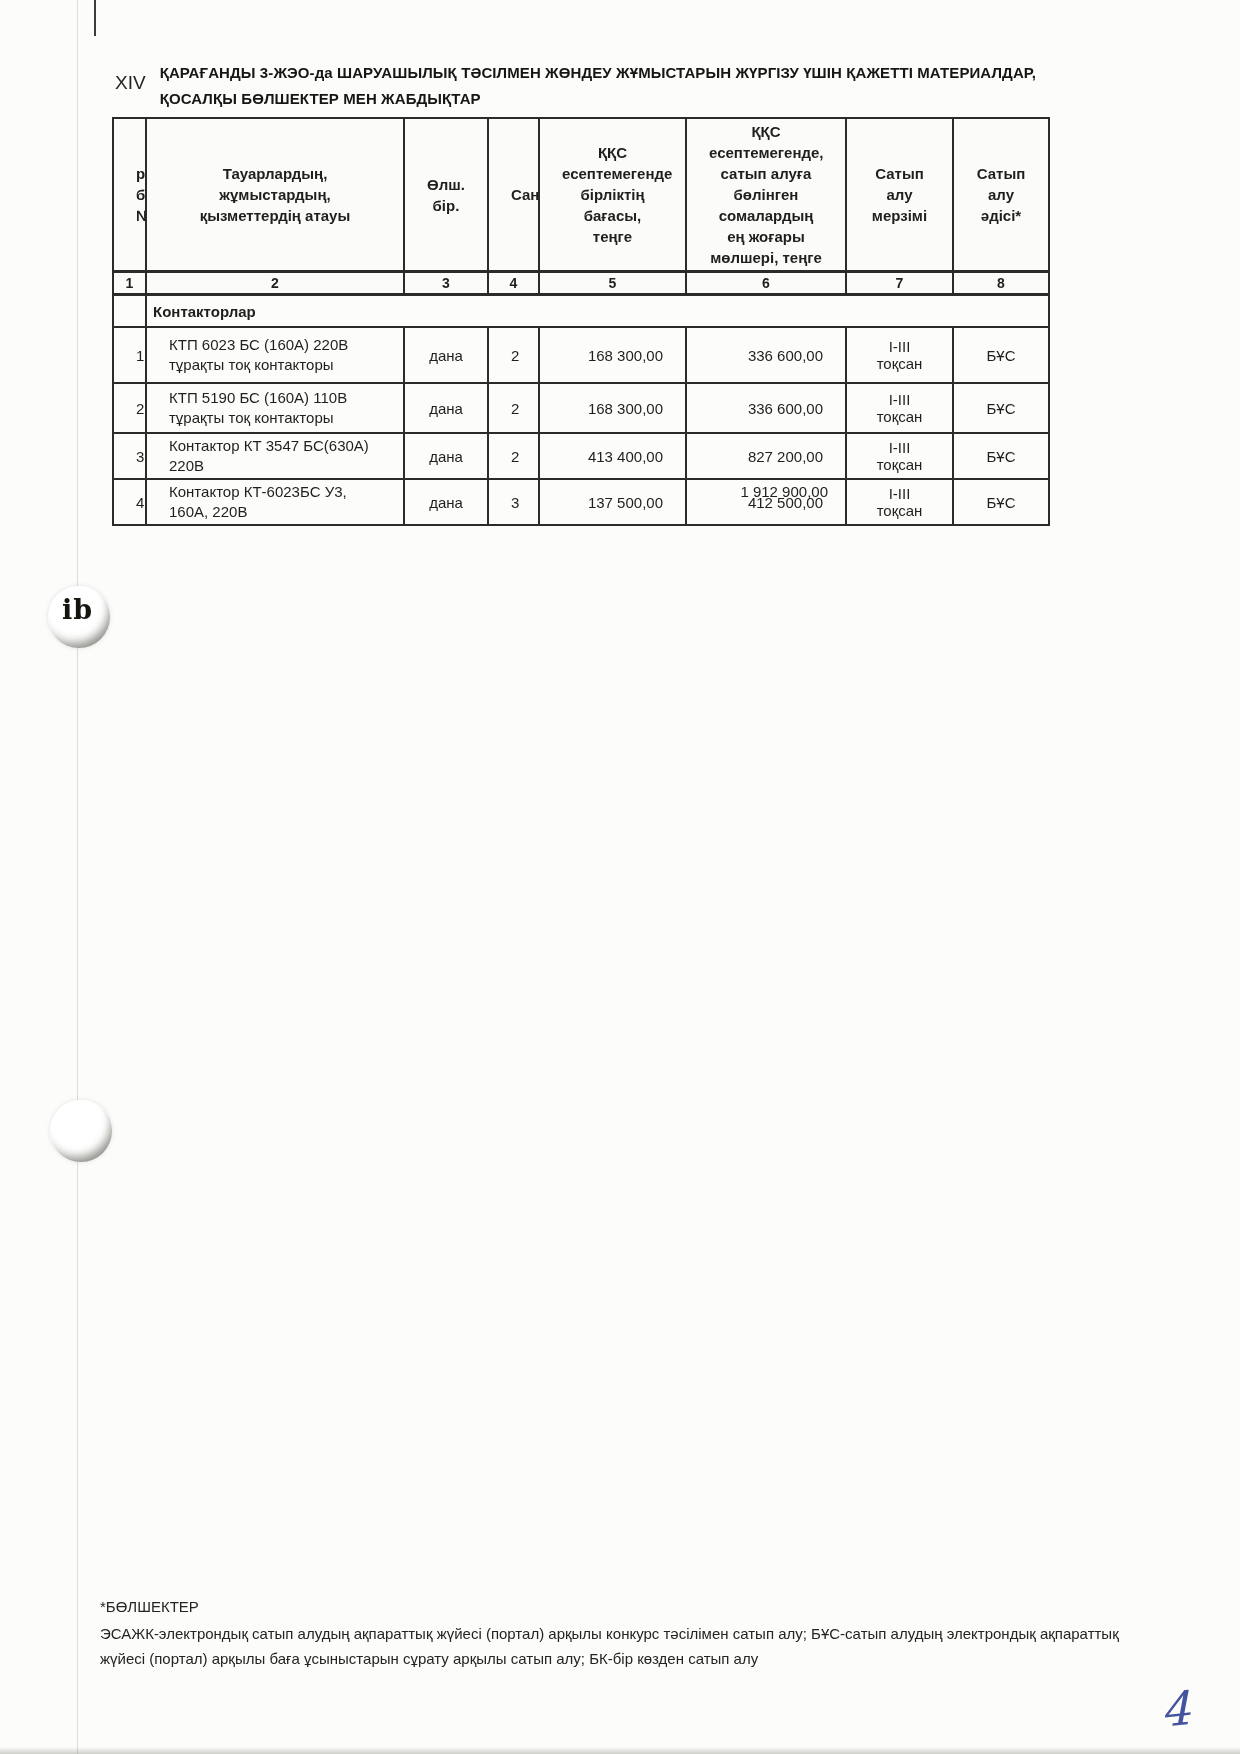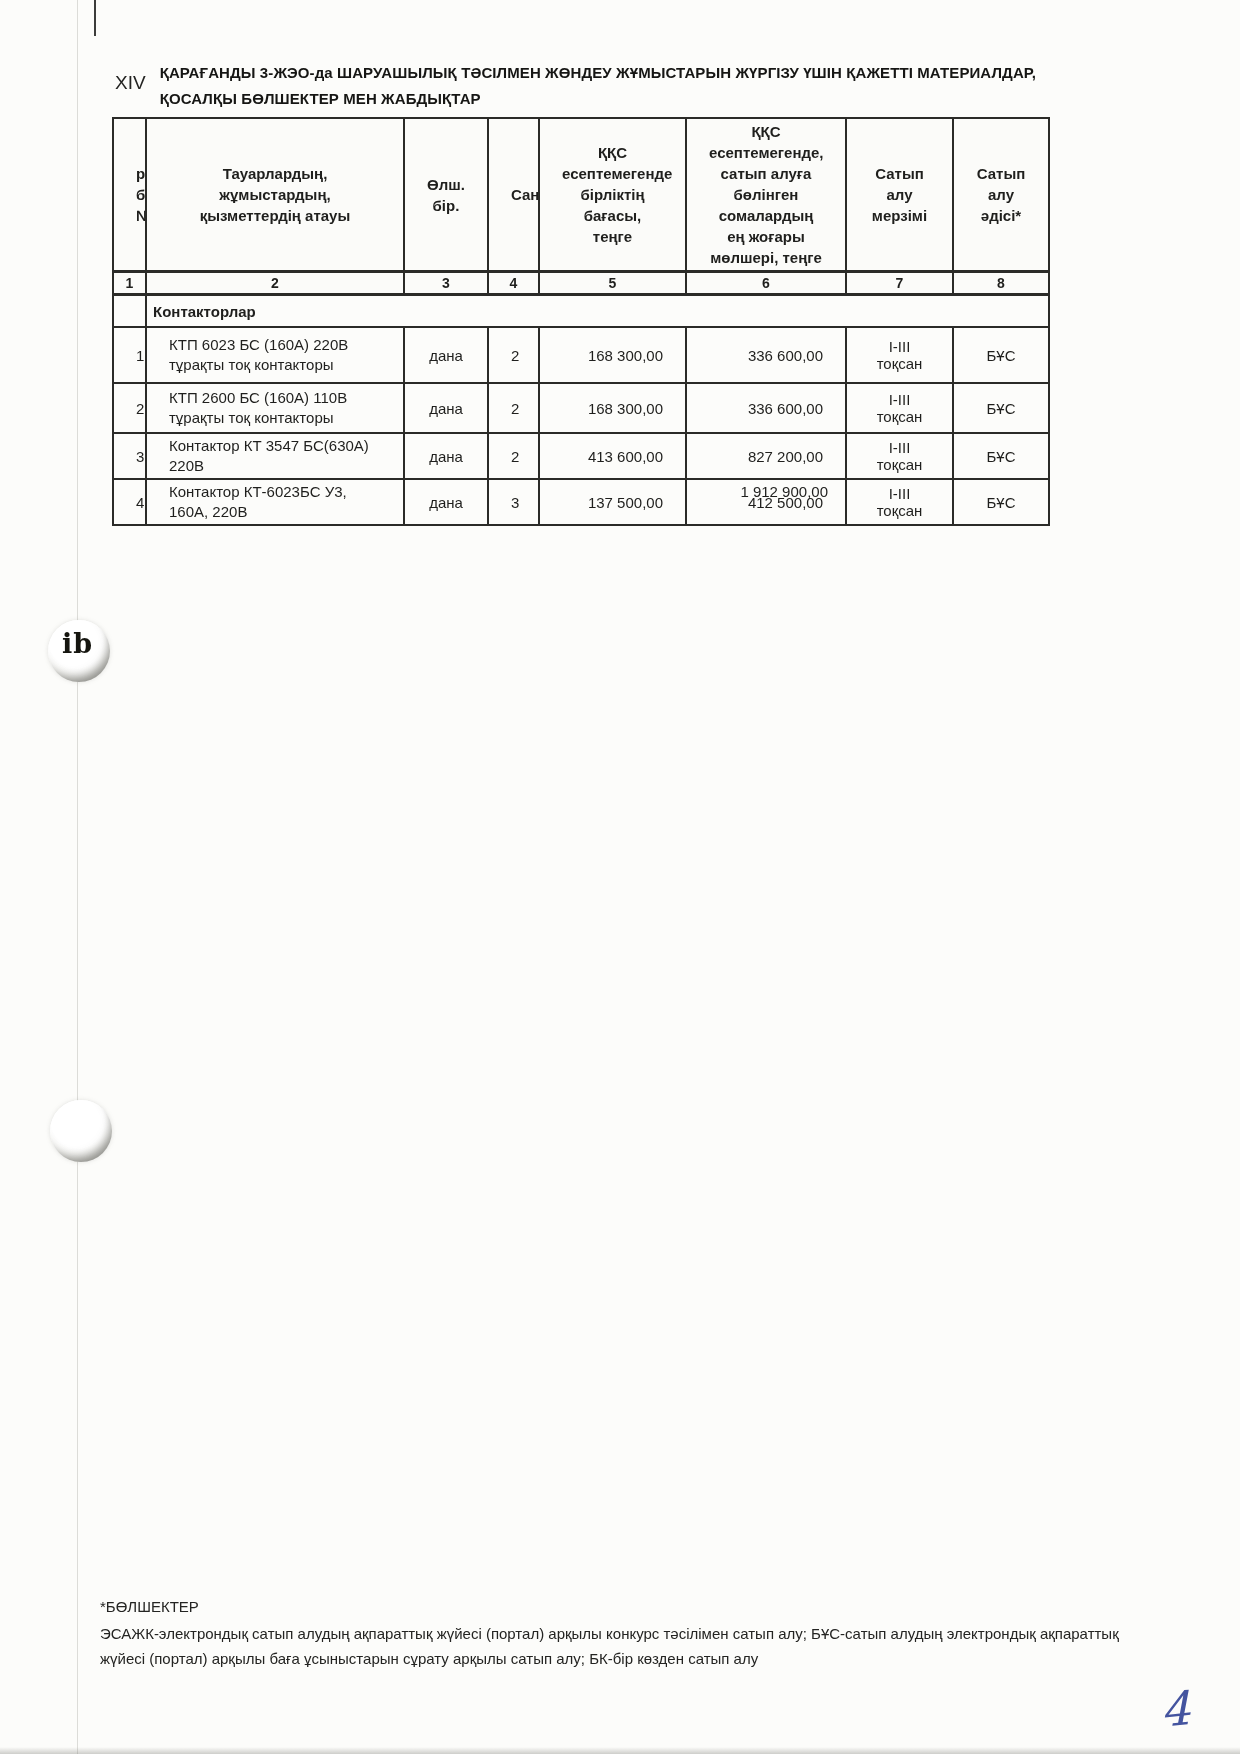--- a/index.html
+++ b/index.html
@@ -25,21 +25,21 @@
   }
   
   .punch-hole{
     position:absolute;width:62px;height:62px;border-radius:50%;
     background:radial-gradient(circle at 45% 35%, #ffffff 50%, #f4f4f1 68%, #e2e2de 100%);
     box-shadow:
       inset -6px -10px 10px -6px rgba(70,70,64,0.55),
       inset 4px 6px 8px -4px rgba(255,255,255,0.9),
       0 0 4px rgba(140,140,134,0.25);
   }
-  .punch-hole.h1{left:48px;top:620px;}
+  .punch-hole.h1{left:48px;top:586px;}
   .punch-hole.h2{left:50px;top:1100px;}
   .punch-text{
     position:absolute;left:14px;top:8px;
     font-family:"DejaVu Serif", serif;
     font-weight:bold;font-size:27px;color:#15150f;
     letter-spacing:1px;
   }
   
   .title-block{position:absolute;left:115px;top:60px;width:960px;display:flex;}
   .section-number{
@@ -155,34 +155,34 @@
         <td class="cell-name">КТП 6023 БС (160А) 220В тұрақты тоқ контакторы</td>
         <td class="cell-unit">дана</td>
         <td class="cell-qty">2</td>
         <td class="cell-price">168 300,00</td>
         <td class="cell-sum">336 600,00</td>
         <td class="cell-term">I-III тоқсан</td>
         <td class="cell-method">БҰС</td>
       </tr>
       <tr class="data-row r2">
         <td class="cell-num">2</td>
-        <td class="cell-name">КТП 2600 БС (160А) 110В тұрақты тоқ контакторы</td>
+        <td class="cell-name">КТП 5190 БС (160А) 110В тұрақты тоқ контакторы</td>
         <td class="cell-unit">дана</td>
         <td class="cell-qty">2</td>
         <td class="cell-price">168 300,00</td>
         <td class="cell-sum">336 600,00</td>
         <td class="cell-term">I-III тоқсан</td>
         <td class="cell-method">БҰС</td>
       </tr>
       <tr class="data-row r3">
         <td class="cell-num">3</td>
         <td class="cell-name">Контактор КТ 3547 БС(630А) 220В</td>
         <td class="cell-unit">дана</td>
         <td class="cell-qty">2</td>
-        <td class="cell-price">413 600,00</td>
+        <td class="cell-price">413 400,00</td>
         <td class="cell-sum">827 200,00</td>
         <td class="cell-term">I-III тоқсан</td>
         <td class="cell-method">БҰС</td>
       </tr>
       <tr class="data-row r4">
         <td class="cell-num">4</td>
         <td class="cell-name">Контактор КТ-6023БС У3, 160А, 220В</td>
         <td class="cell-unit">дана</td>
         <td class="cell-qty">3</td>
         <td class="cell-price">137 500,00</td>

